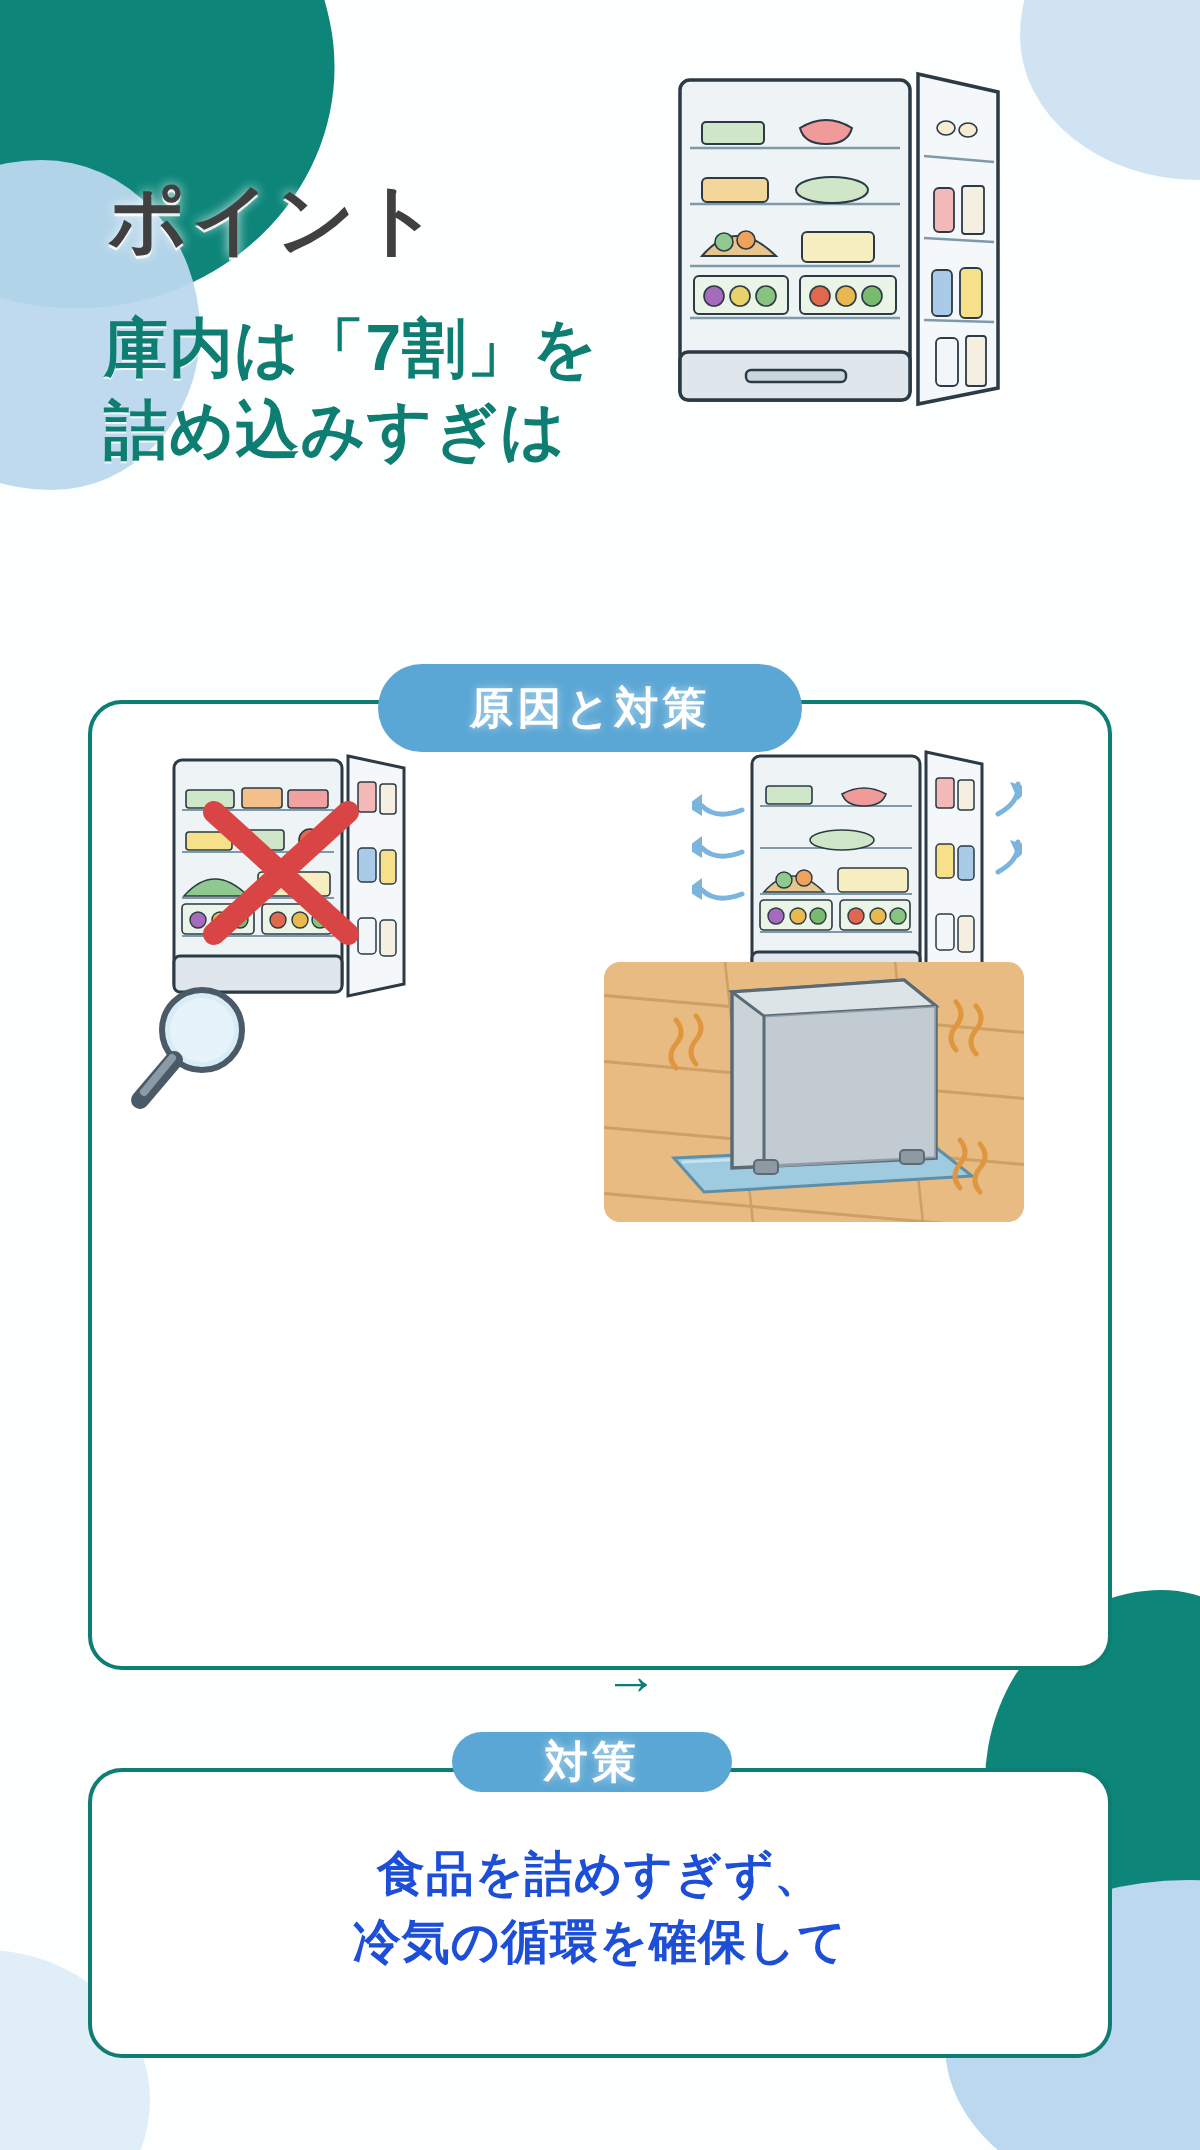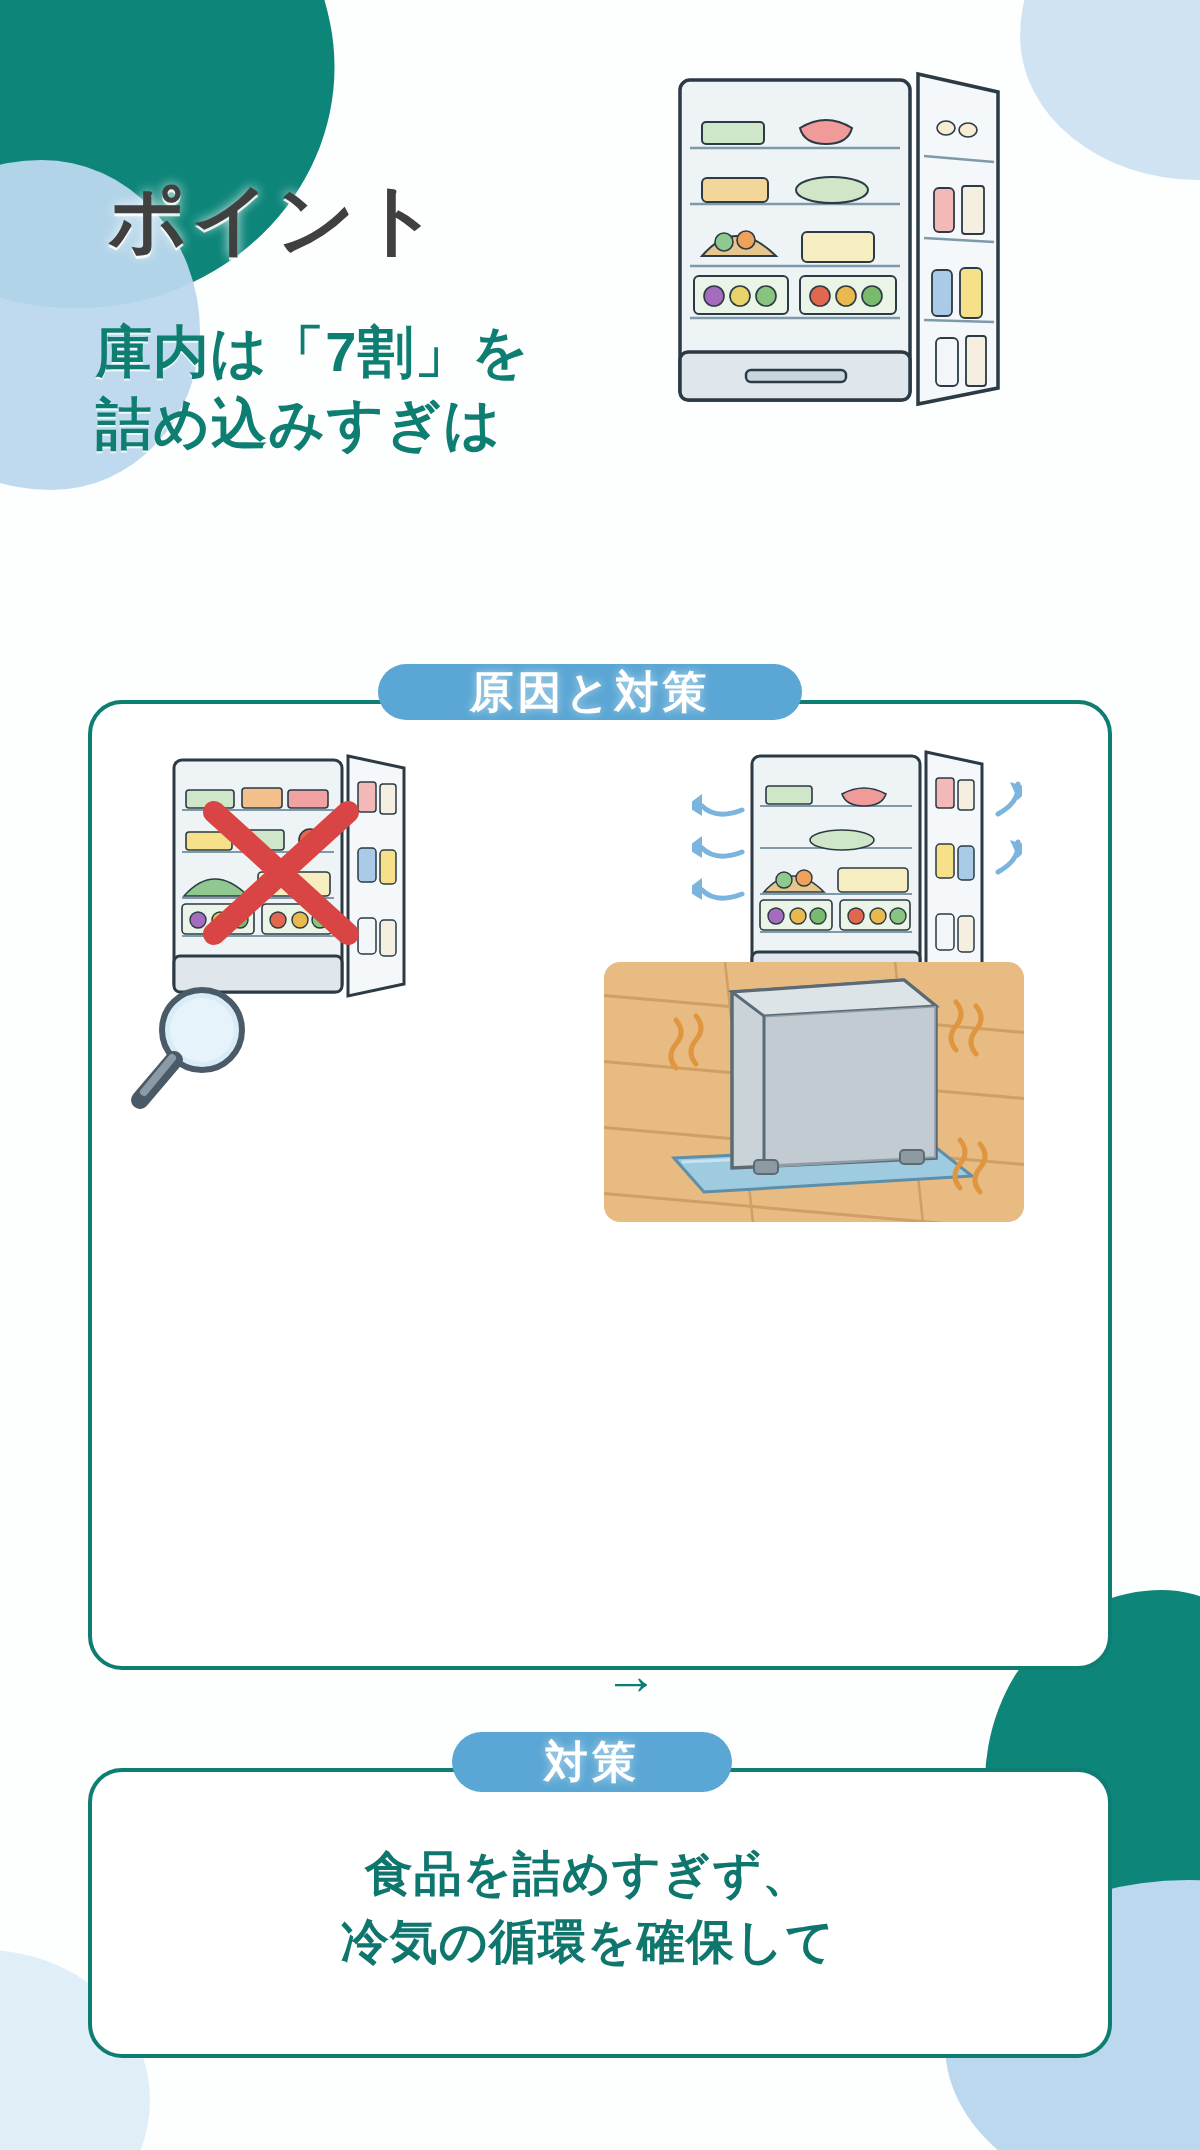--- a/index.html
+++ b/index.html
@@ -47,25 +47,24 @@
 
   
   .hero { position: absolute; left: 0; top: 0; width: 1200px; height: 640px; }
   .hero-title {
     position: absolute; left: 108px; top: 168px;
     font-size: 78px; font-weight: 800; color: #404040;
     letter-spacing: 4px;
     text-shadow: 0 3px 0 rgba(255,255,255,.85), 0 0 12px rgba(255,255,255,.9);
   }
   .hero-sub {
-    position: absolute; left: 96px; top: 308px;
-    font-size: 56px; font-weight: 800; color: #0e7d72;
+    position: absolute; left: 104px; top: 308px;
+    font-size: 64px; font-weight: 800; color: #0e7d72;
     line-height: 1.28; letter-spacing: 1px;
     text-shadow: 0 2px 0 rgba(255,255,255,.8);
-    margin-top: 8px;
   }
   .hero-sub div { white-space: nowrap; }
 
   
   .illus { position: absolute; }
   .badge-7 {
     position: absolute; right: 58px; top: 418px;
     font-size: 140px; font-weight: 800; color: #4e9ccd;
     letter-spacing: -4px; line-height: 1;
     text-shadow: 0 0 18px #fff, 0 0 26px #fff, 3px 3px 0 #fff, -3px -3px 0 #fff,
@@ -86,35 +85,35 @@
   .pill {
     position: absolute;
     background: #5aa6d4;
     color: #ffffff;
     border-radius: 999px;
     font-size: 44px; font-weight: 800; letter-spacing: 4px;
     display: flex; align-items: center; justify-content: center;
     text-shadow: 0 0 10px rgba(255,255,255,.55);
     z-index: 4;
   }
-  .pill-cause { left: 378px; top: 664px; width: 424px; height: 56px; }
+  .pill-cause { left: 378px; top: 664px; width: 424px; height: 88px; }
   .pill-measure { left: 452px; top: 1732px; width: 280px; height: 60px; }
 
   
   .caption {
     position: absolute; text-align: center;
     font-size: 30px; font-weight: 800; color: #1b1b1b;
     line-height: 1.38; letter-spacing: .5px;
   }
   .cap-left  { left: 96px;  top: 1140px; width: 470px; }
   .cap-right { left: 610px; top: 1158px; width: 470px; }
 
   .final-text {
-    position: absolute; left: 76px; top: 1840px; width: 1024px;
-    text-align: center; font-size: 48px; font-weight: 800; color: #0f766e;
+    position: absolute; left: 88px; top: 1840px; width: 1024px;
+    text-align: center; font-size: 48px; font-weight: 800; color: #1d4ed8;
     line-height: 1.42; letter-spacing: 1px;
   }
 
   .arrow-mid {
     position: absolute; left: 512px; top: 940px;
     font-size: 54px; color: #0e7d72; font-weight: 700;
   }
 </style>
 </head>
 <body>

